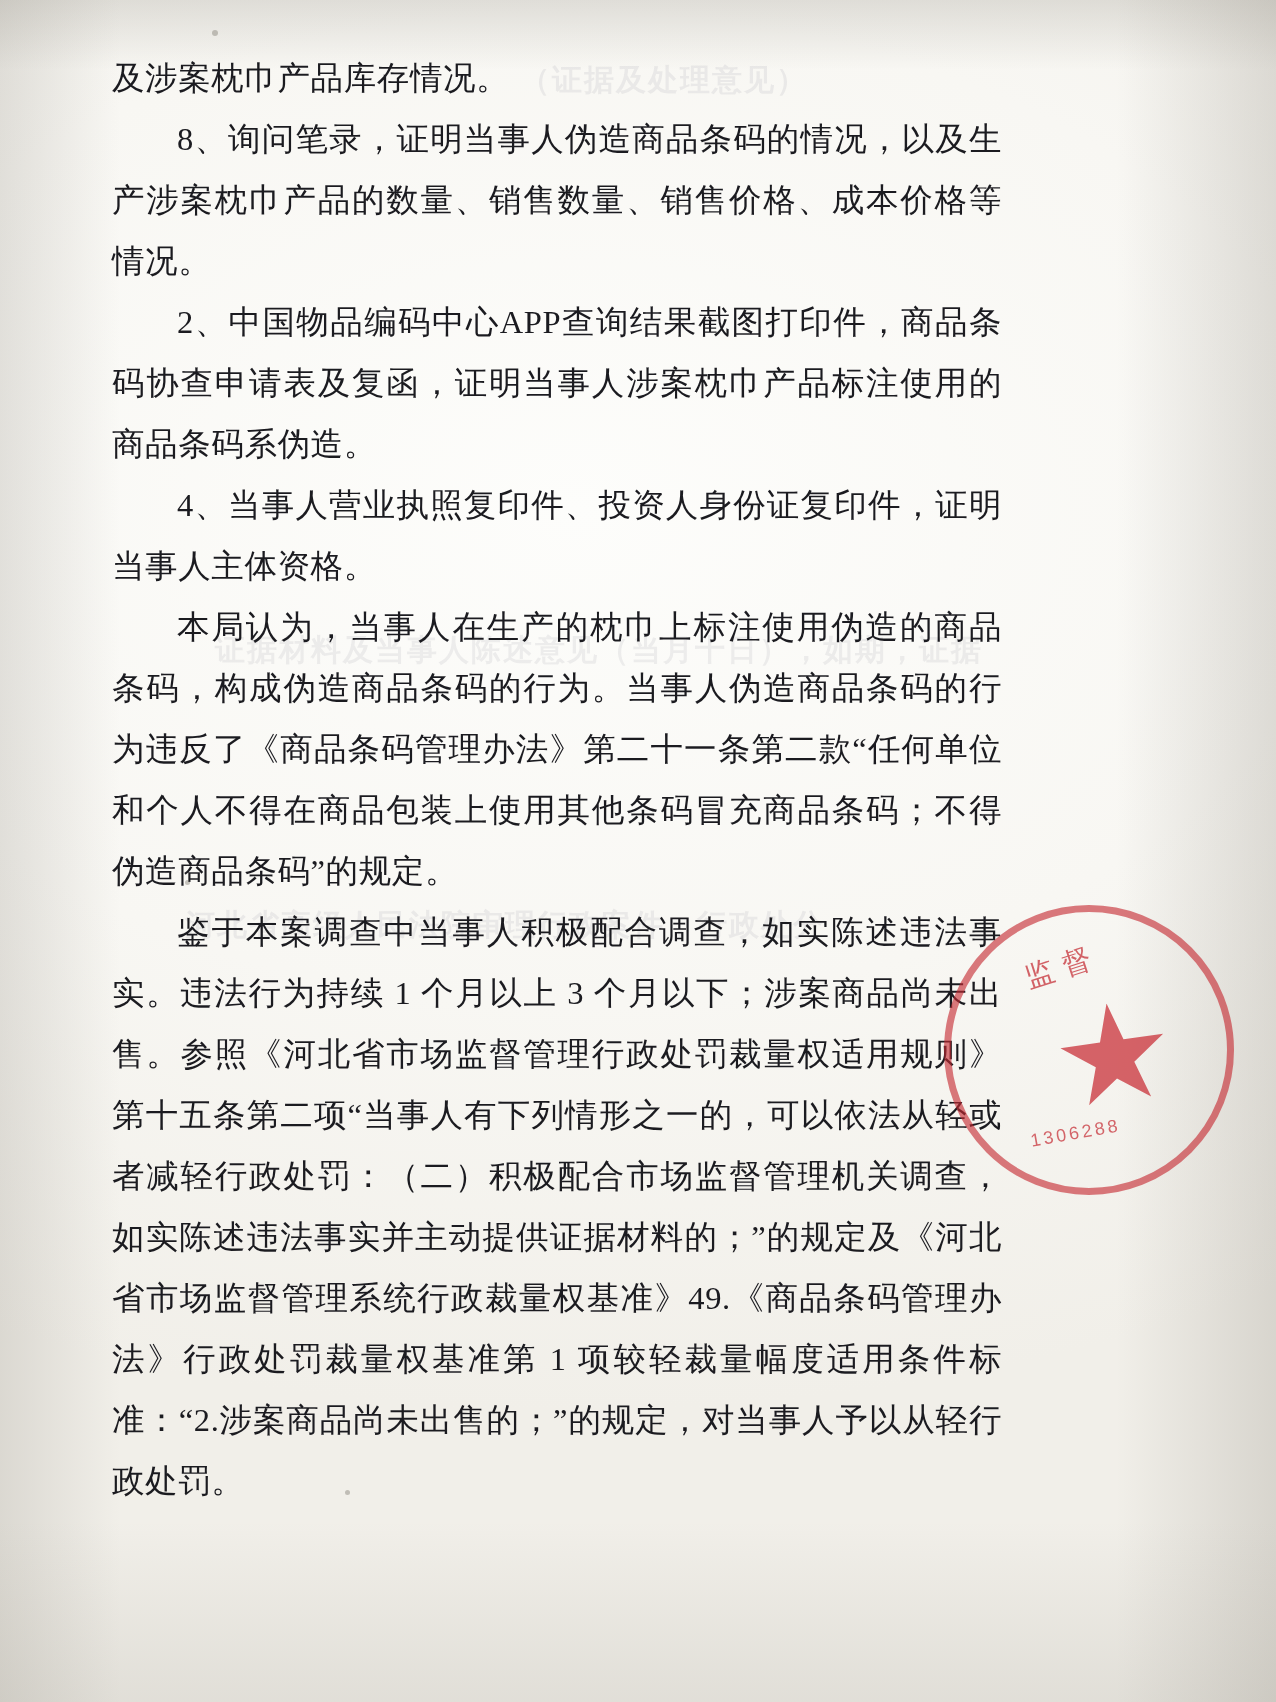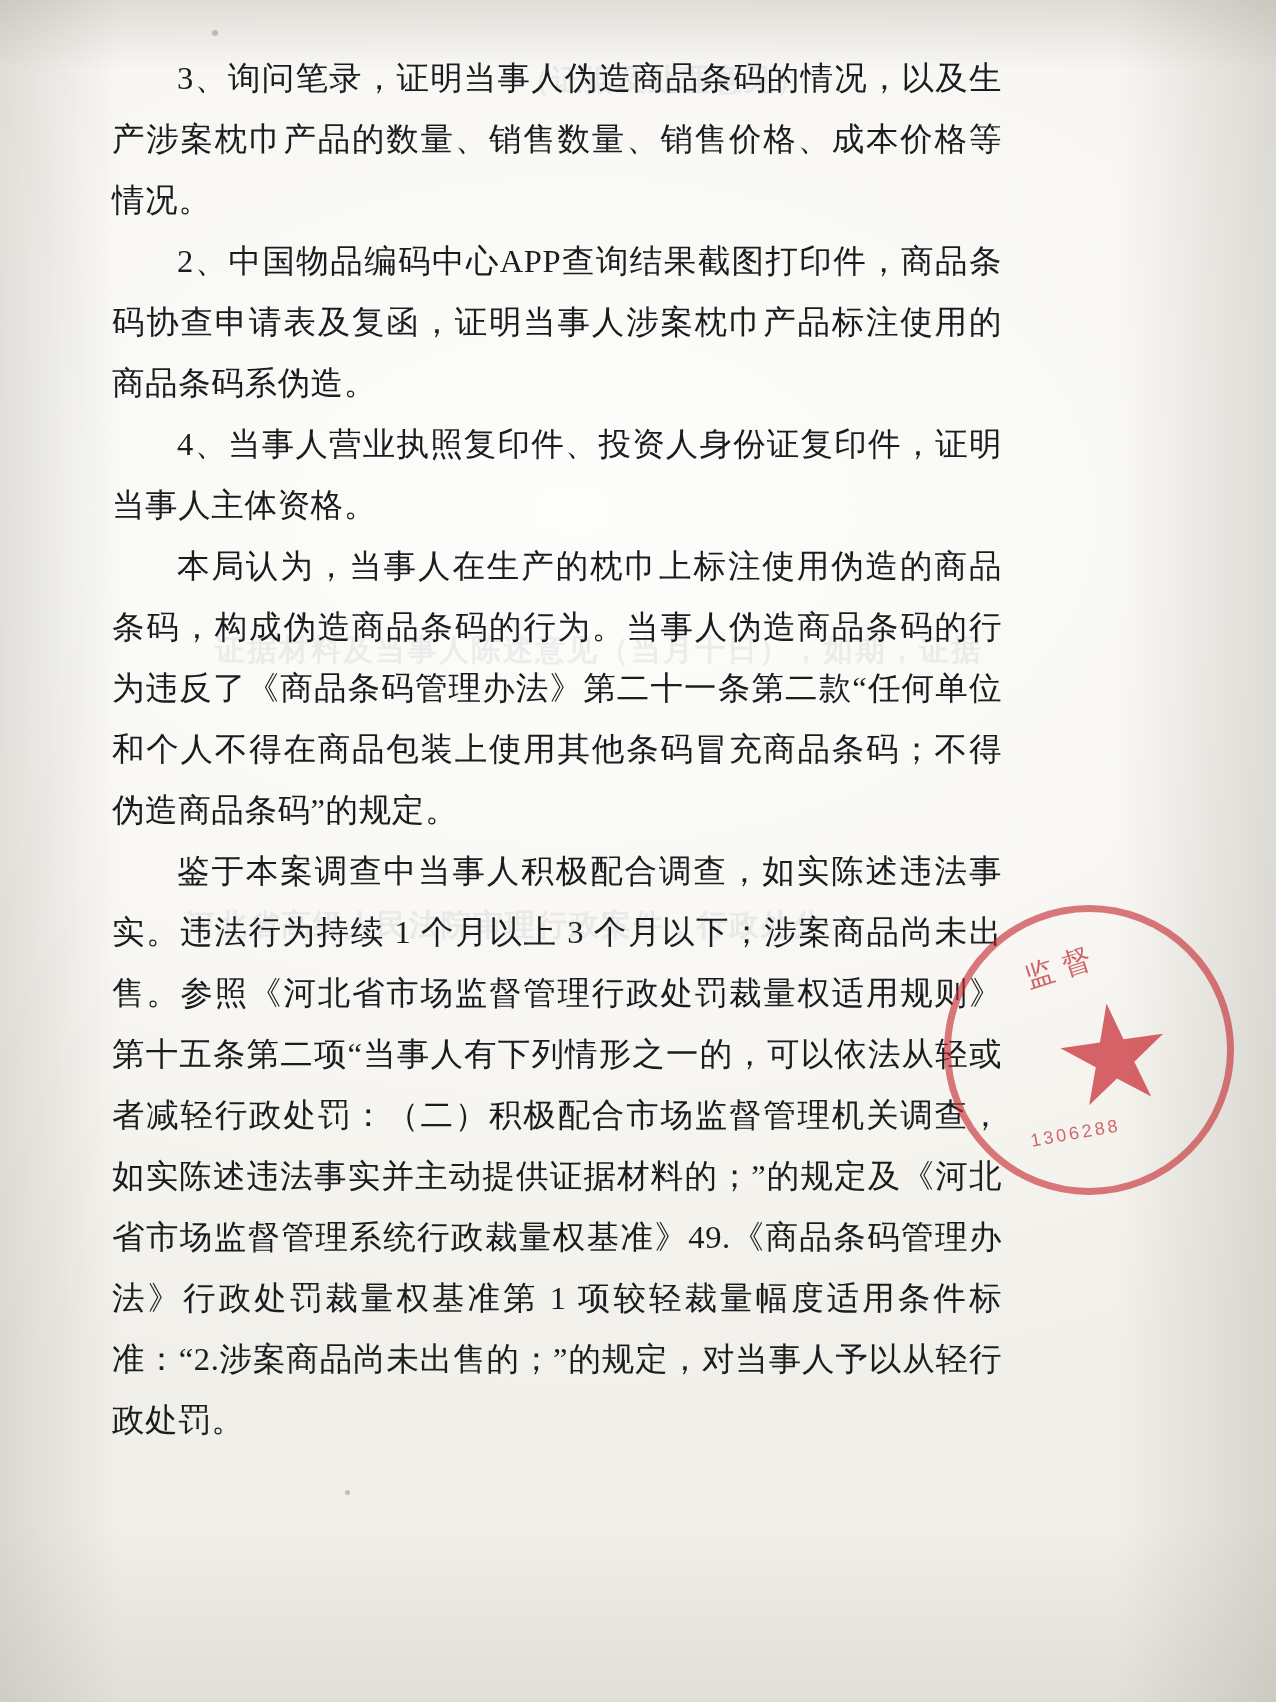--- a/index.html
+++ b/index.html
@@ -156,21 +156,22 @@
   <div id="shade-top"></div>
   <div id="shade-left"></div>
   <div id="shade-right"></div>
   <div id="shade-bottom"></div>
 
   <div class="ghost" style="left:520px; top:60px;">（证据及处理意见）</div>
   <div class="ghost" style="left:215px; top:630px;">证据材料及当事人陈述意见（当月十日），如期，证据</div>
   <div class="ghost" style="left:185px; top:905px;">河北省高级人民法院审理行政案件，行政处分</div>
 
   <div id="doc-body">
-    <p class="para">3、询问笔录，证明当事人伪造商品条码的情况，以及生产涉案枕巾产品的数量、销售数量、销售价格、成本价格等情况。</p>
+    <p class="para noindent">及涉案枕巾产品库存情况。</p>
+    <p class="para">8、询问笔录，证明当事人伪造商品条码的情况，以及生产涉案枕巾产品的数量、销售数量、销售价格、成本价格等情况。</p>
     <p class="para">2、中国物品编码中心APP查询结果截图打印件，商品条码协查申请表及复函，证明当事人涉案枕巾产品标注使用的商品条码系伪造。</p>
     <p class="para">4、当事人营业执照复印件、投资人身份证复印件，证明当事人主体资格。</p>
     <p class="para">本局认为，当事人在生产的枕巾上标注使用伪造的商品条码，构成伪造商品条码的行为。当事人伪造商品条码的行为违反了《商品条码管理办法》第二十一条第二款“任何单位和个人不得在商品包装上使用其他条码冒充商品条码；不得伪造商品条码”的规定。</p>
     <p class="para">鉴于本案调查中当事人积极配合调查，如实陈述违法事实。违法行为持续 1 个月以上 3 个月以下；涉案商品尚未出售。参照《河北省市场监督管理行政处罚裁量权适用规则》第十五条第二项“当事人有下列情形之一的，可以依法从轻或者减轻行政处罚：（二）积极配合市场监督管理机关调查，如实陈述违法事实并主动提供证据材料的；”的规定及《河北省市场监督管理系统行政裁量权基准》49.《商品条码管理办法》行政处罚裁量权基准第 1 项较轻裁量幅度适用条件标准：“2.涉案商品尚未出售的；”的规定，对当事人予以从轻行政处罚。</p>
   </div>
 
   <div id="seal">
     <div id="seal-ring"></div>
     <div id="seal-top-text">监督</div>
     <div id="seal-star"></div>

